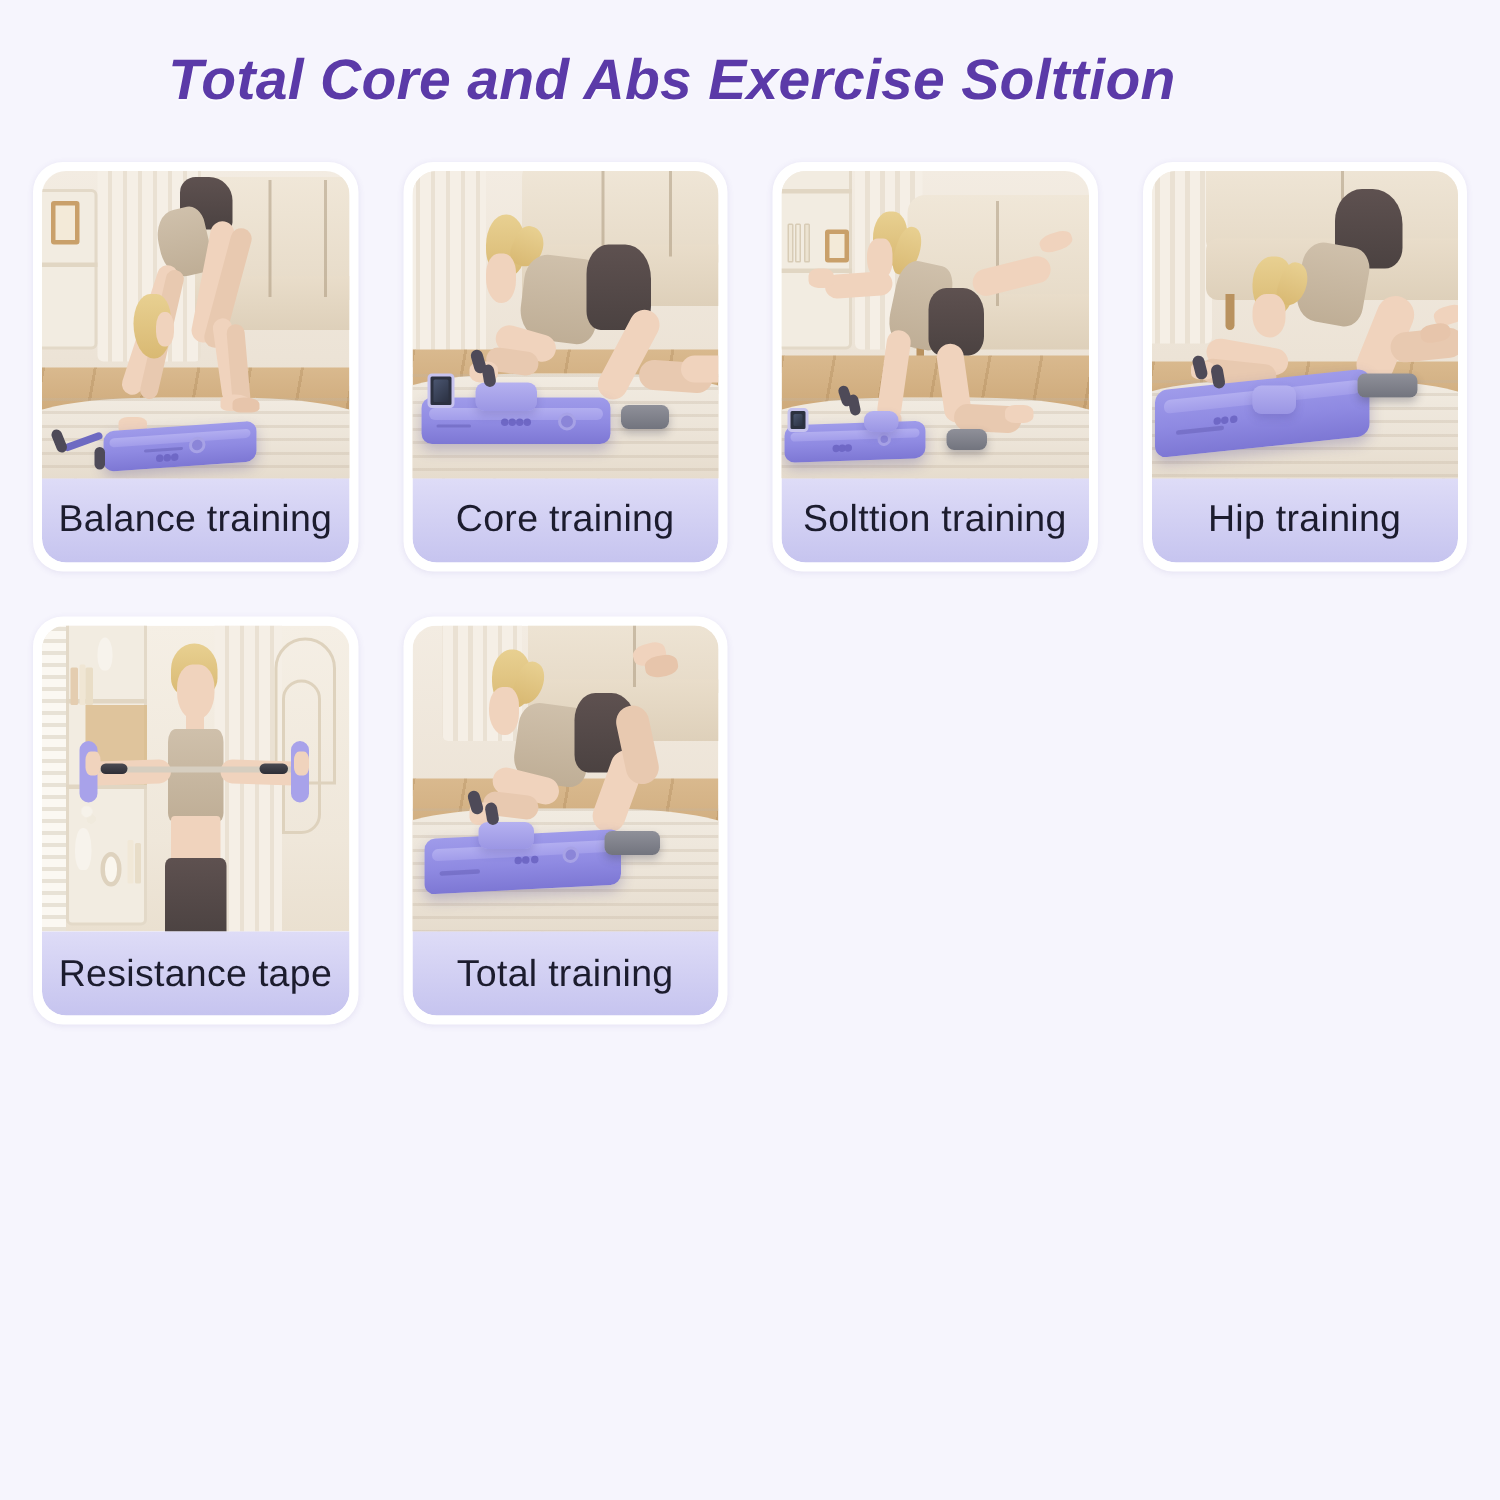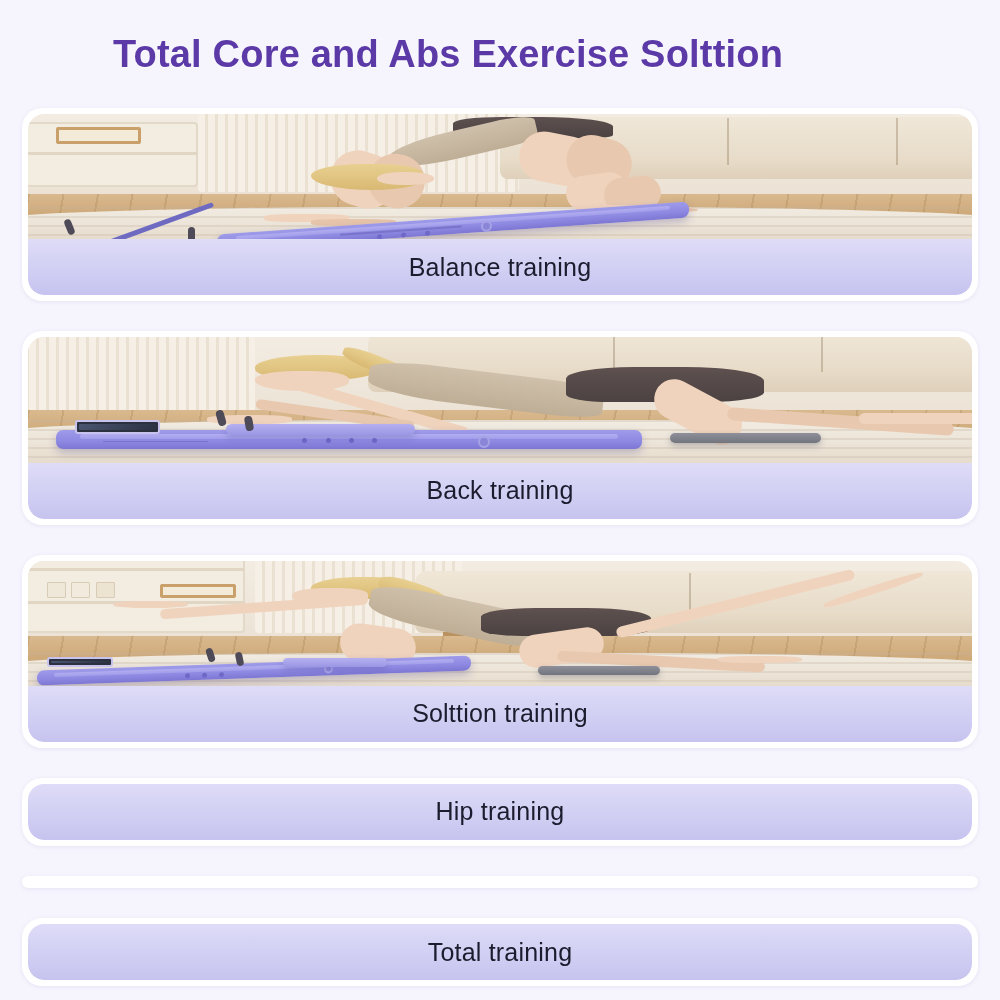--- a/index.html
+++ b/index.html
@@ -6,33 +6,33 @@
   * { margin:0; padding:0; box-sizing:border-box; }
   html, body {
     width:1000px; height:1000px;
     background:#f6f5fd;
     font-family:"Liberation Sans", sans-serif;
     overflow:hidden;
   }
   .page { position:relative; width:1000px; height:1000px; background:#f6f5fd; }
 
   
-  .title-wrap { width:896px; height:108px; display:flex; align-items:center; justify-content:center; }
+  .title-wrap { width:896px; height:108px; display:flex; align-items:center; justify-content:center;font-style:italic; }
   .title {
     font-size:38px; font-weight:bold; color:#5b3aa8;
     letter-spacing:0.2px; white-space:nowrap;
     text-shadow:0 1px 0 rgba(255,255,255,.6);
   }
 
   
   .grid {
     position:absolute; left:22px; top:108px;
     width:956px; height:878px;
     display:grid;
-    grid-template-columns:1fr;
+    grid-template-columns:1fr 1fr 1fr 1fr;
     grid-template-rows:1fr 1fr 1fr;
     column-gap:22px; row-gap:22px;gap:30px;
   }
 
   .card {
     position:relative;
     border-radius:20px;
     background:#ffffff;
     padding:6px;
     box-shadow:0 1px 4px rgba(90,70,160,.10);
@@ -240,21 +240,21 @@
             </div>
             <div class="pad" style="left:21%;top:69%;width:20%;height:9%;"></div>
             <div class="phone" style="left:5%;top:66%;width:9%;height:11%;">
               <div class="phone-scr"></div>
             </div>
             <div class="grip" style="left:20%;top:58%;width:8px;height:16px;transform:rotate(-16deg);"></div>
             <div class="grip" style="left:23%;top:63%;width:8px;height:15px;transform:rotate(-10deg);"></div>
             <div class="kneepad" style="left:68%;top:76%;width:16%;height:8%;"></div>
           </div>
         </div>
-        <div class="caption">Back training</div>
+        <div class="caption">Core training</div>
       </div>
     </div>
 
     <div class="card">
       <div class="card-inner">
         <div class="photo">
           <div class="sc">
             <div class="wall"></div>
 
             <div class="cabinet" style="left:-3%;top:-4%;width:26%;height:62%;"></div>
@@ -409,20 +409,21 @@
 
             <div class="band-thin" style="left:17%;top:46%;width:66%;"></div>
             <div class="band" style="left:19%;top:45%;width:9%;"></div>
             <div class="band" style="left:71%;top:45%;width:9%;"></div>
             <div class="bhandle" style="left:12%;top:38%;width:6%;height:20%;"></div>
             <div class="bhandle" style="left:81%;top:38%;width:6%;height:20%;"></div>
             <div class="skin" style="left:14%;top:41%;width:5%;height:8%;border-radius:34%;"></div>
             <div class="skin" style="left:82%;top:41%;width:5%;height:8%;border-radius:34%;"></div>
           </div>
         </div>
+        <div class="caption">Resistance tape</div>
       </div>
     </div>
 
     <div class="card">
       <div class="card-inner">
         <div class="photo">
           <div class="sc">
             <div class="wall"></div>
             <div class="wall-panel" style="left:10%;width:26%;top:-2%;height:40%;"></div>
             <div class="sofa sofa-back" style="left:38%;top:-8%;width:70%;height:30%;"></div>

